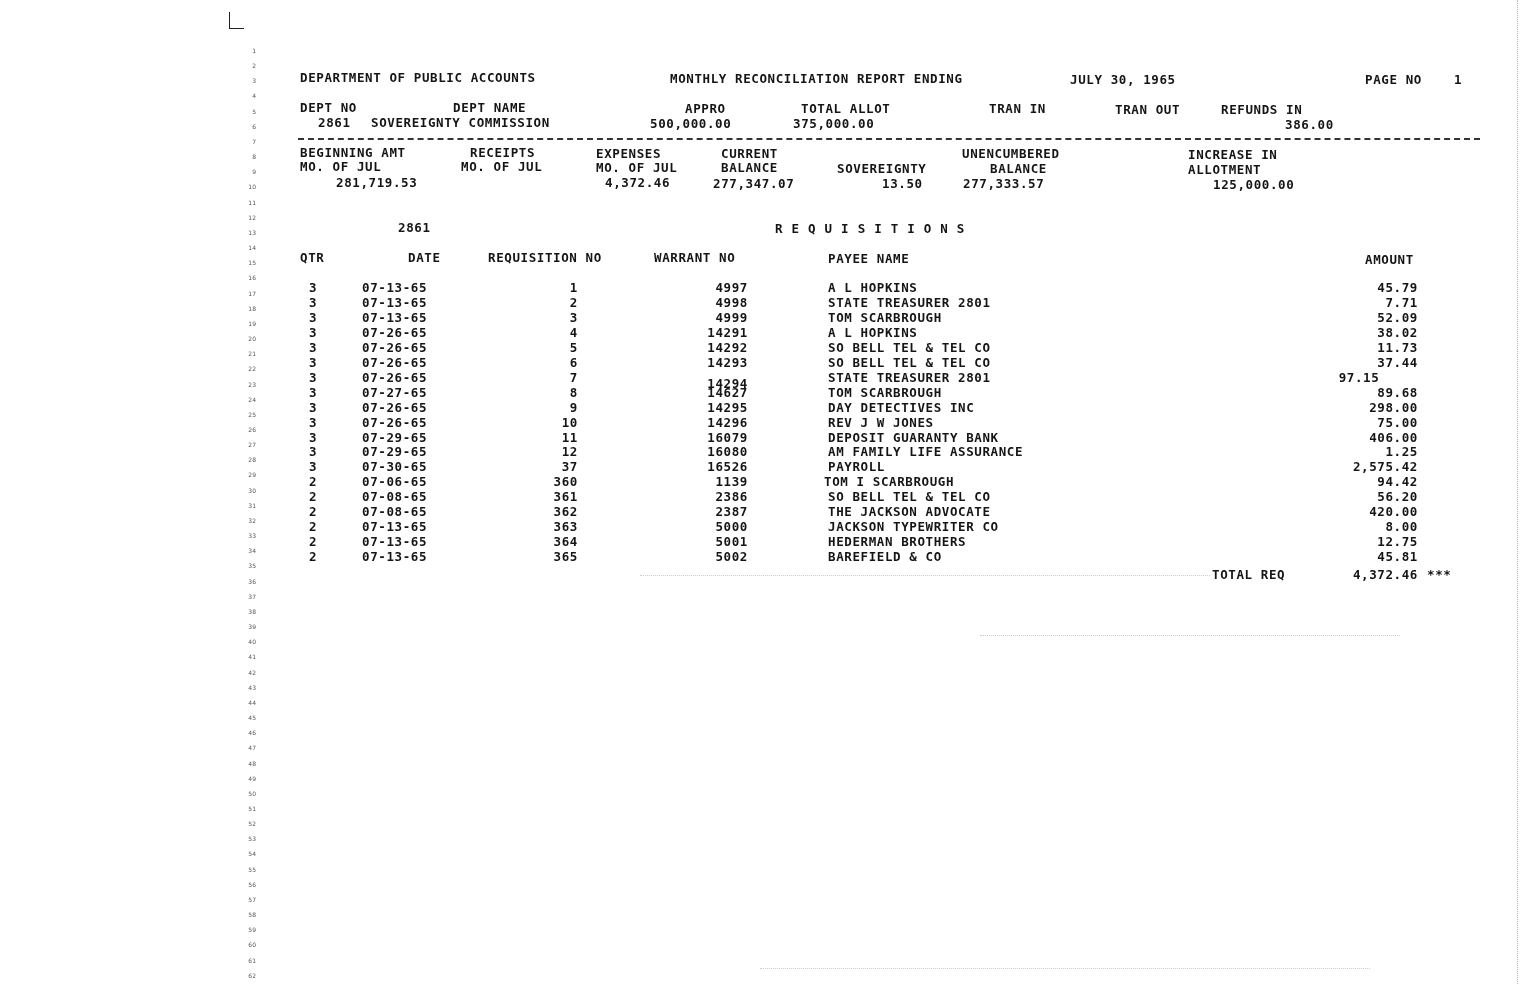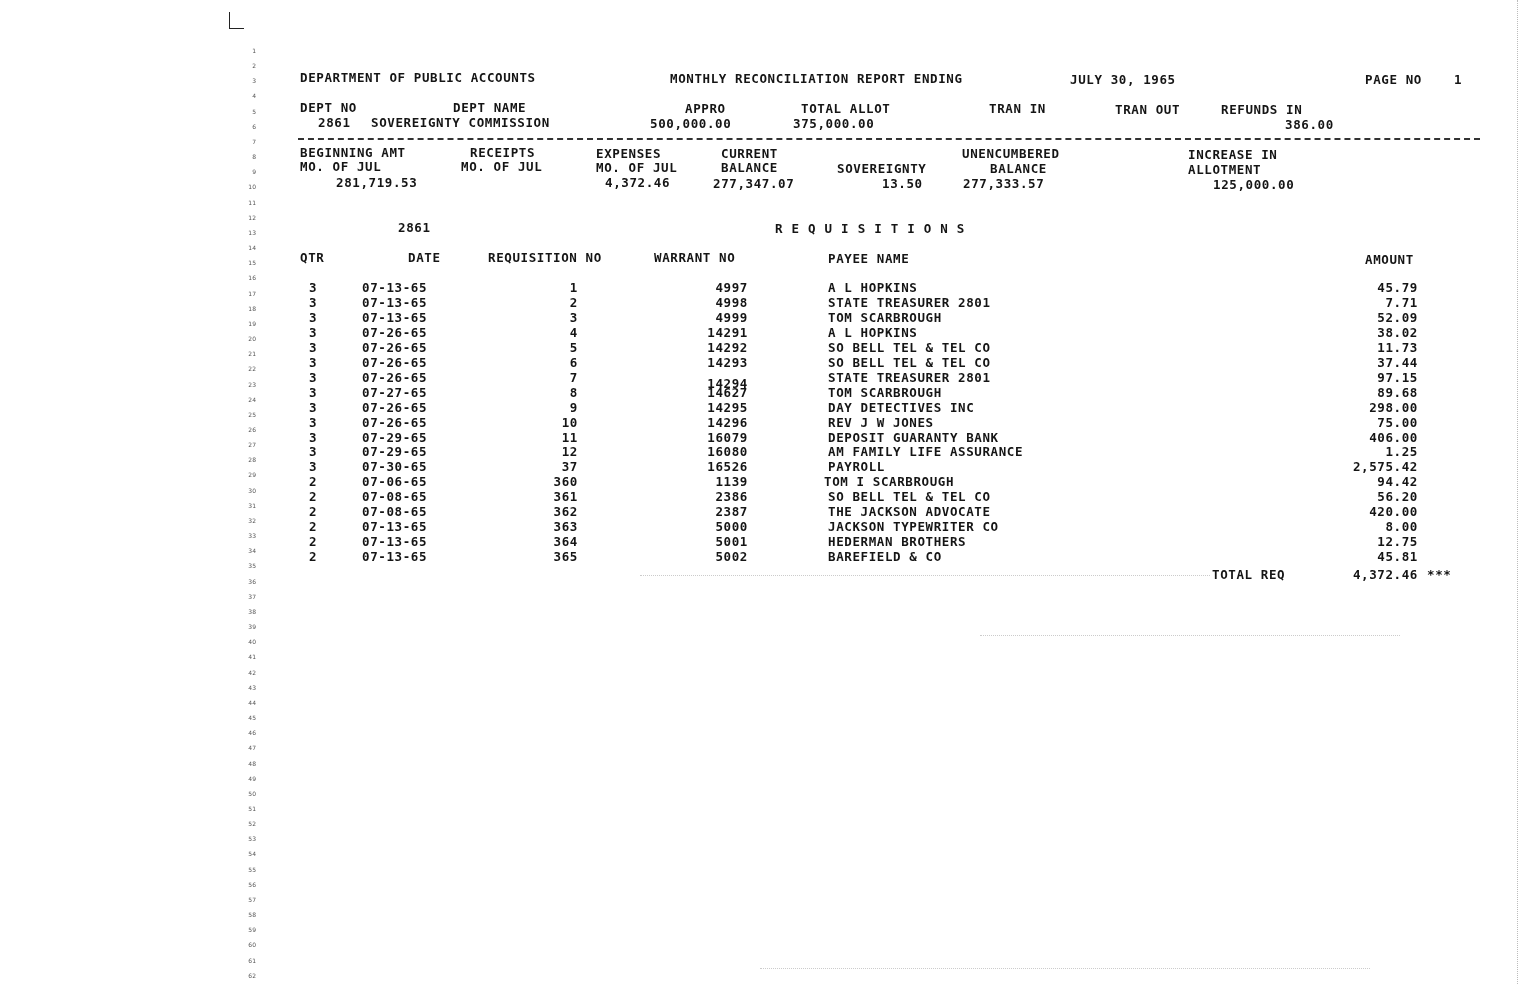--- a/index.html
+++ b/index.html
@@ -189,21 +189,21 @@
       <div class="pr r" style="left: 690px; top: 354.75px; width: 58px;">14293</div>
       <div class="pr" style="left: 828px; top: 354.75px;">SO BELL TEL &amp; TEL CO</div>
       <div class="pr r" style="left: 1300px; top: 354.75px; width: 118px;">37.44</div>
     </div>
     <div>
       <div class="pr" style="left: 309px; top: 369.7px;">3</div>
       <div class="pr" style="left: 362px; top: 369.7px;">07-26-65</div>
       <div class="pr r" style="left: 520px; top: 369.7px; width: 58px;">7</div>
       <div class="pr r" style="left: 690px; top: 369.7px; width: 58px; margin-top: 6px;">14294</div>
       <div class="pr" style="left: 828px; top: 369.7px;">STATE TREASURER 2801</div>
-      <div class="pr r" style="left: 1300px; top: 369.7px; width: 118px;">97.15</div>
+      <div class="pr r" style="left: 1300px; top: 369.7px; width: 118px; text-align: center;">97.15</div>
     </div>
     <div>
       <div class="pr" style="left: 309px; top: 384.65px;">3</div>
       <div class="pr" style="left: 362px; top: 384.65px;">07-27-65</div>
       <div class="pr r" style="left: 520px; top: 384.65px; width: 58px;">8</div>
       <div class="pr r" style="left: 690px; top: 384.65px; width: 58px;">14627</div>
       <div class="pr" style="left: 828px; top: 384.65px;">TOM SCARBROUGH</div>
       <div class="pr r" style="left: 1300px; top: 384.65px; width: 118px;">89.68</div>
     </div>
     <div>

